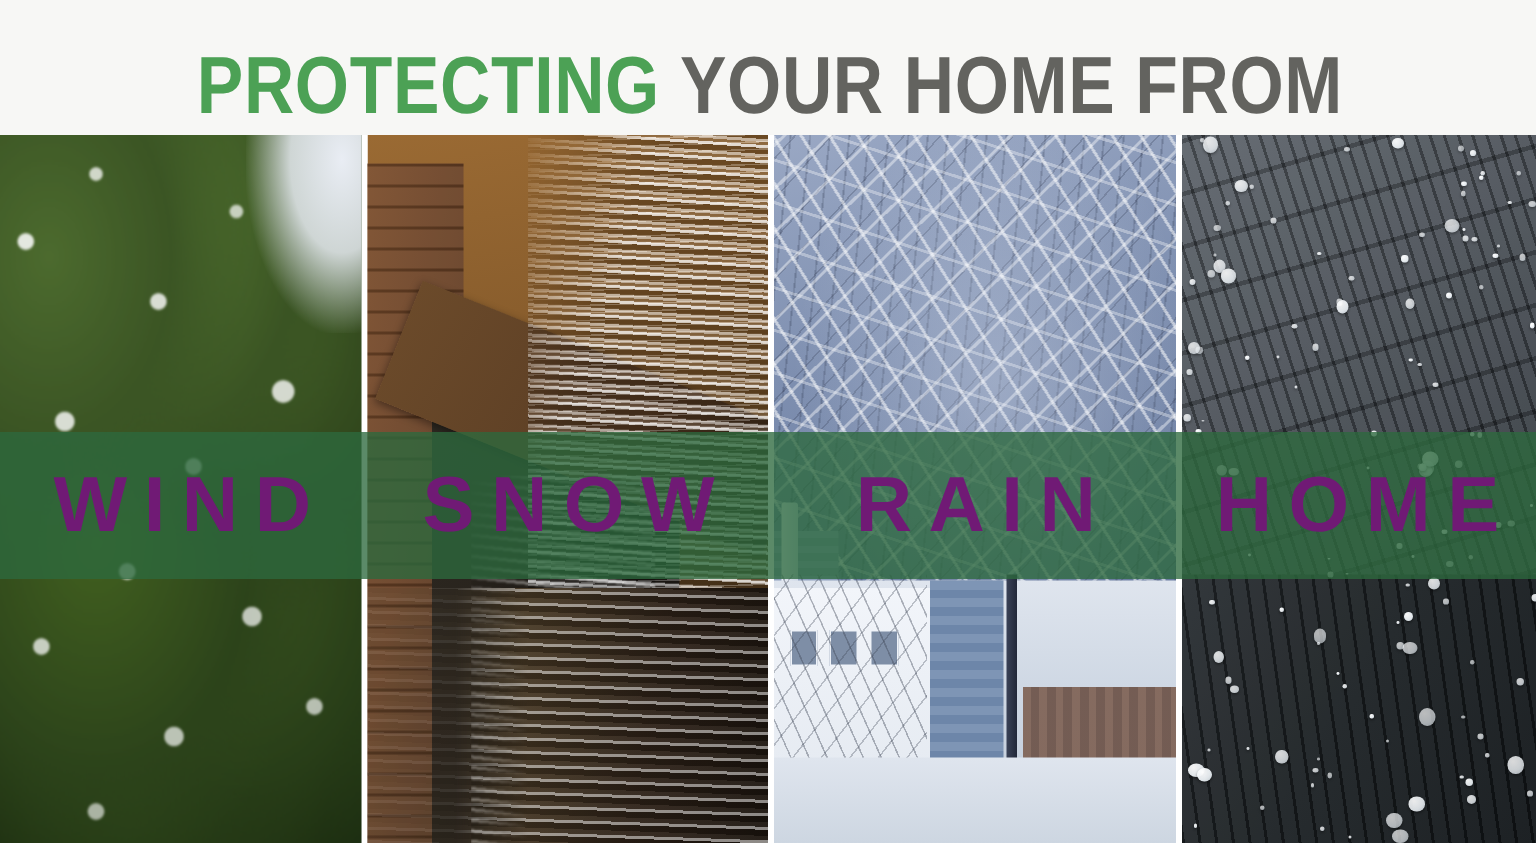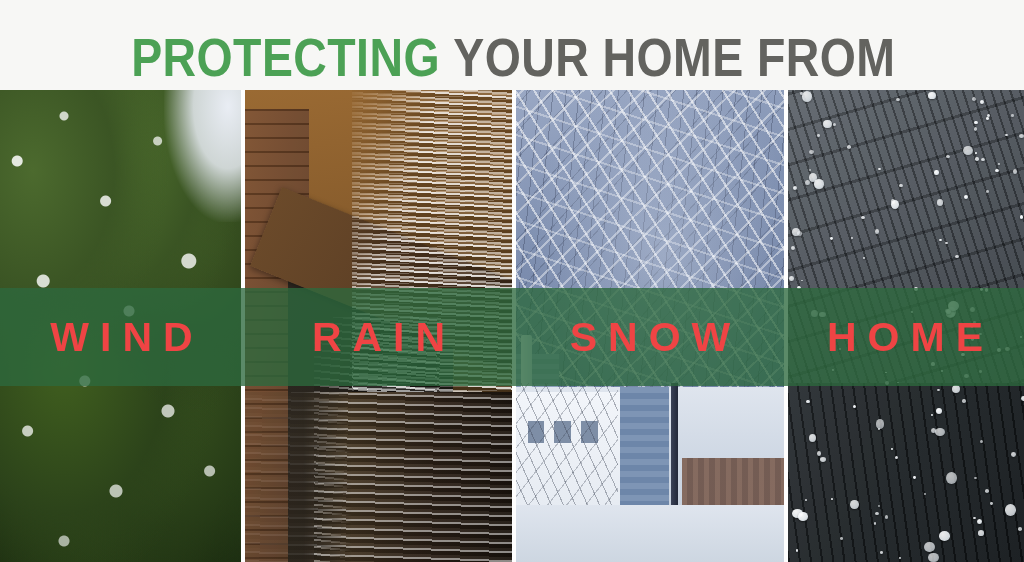--- a/index.html
+++ b/index.html
@@ -246,24 +246,24 @@
   }
   .banner-seg{
     height:98px; display:flex; align-items:center; justify-content:center;
     position:relative;
   }
   .s-wind{ width:243px; }
   .s-rain{ width:271px; }
   .s-snow{ width:272px; }
   .s-hail{ width:238px; }
   .banner-label{
-    color:#ef4444;
+    color:#701a75;
     font-family:"Liberation Sans", sans-serif;
     font-weight:700;
-    font-size:41px;
+    font-size:52px;
     letter-spacing:11px;
     text-indent:11px;
     line-height:44px;
     white-space:nowrap;
     text-align:center;
   }
 </style>
 </head>
 <body>
 
@@ -459,24 +459,24 @@
             <div class="stone" style="width: 4.3px; height: 3.5px; left: 87.53%; top: 16.7%; opacity: 0.99;"></div>
           </div>
       </div>
     </div>
   </div>
 
   <div class="banner">
     <div class="banner-seg s-wind">
       <span class="banner-label">WIND</span>
     </div>
+    <div class="banner-seg s-snow">
+      <span class="banner-label">SNOW</span>
+    </div>
     <div class="banner-seg s-rain">
       <span class="banner-label">RAIN</span>
     </div>
-    <div class="banner-seg s-snow">
-      <span class="banner-label">SNOW</span>
-    </div>
     <div class="banner-seg s-hail">
       <span class="banner-label">HOME</span>
     </div>
   </div>
 
 </div>
 
 </body></html>

